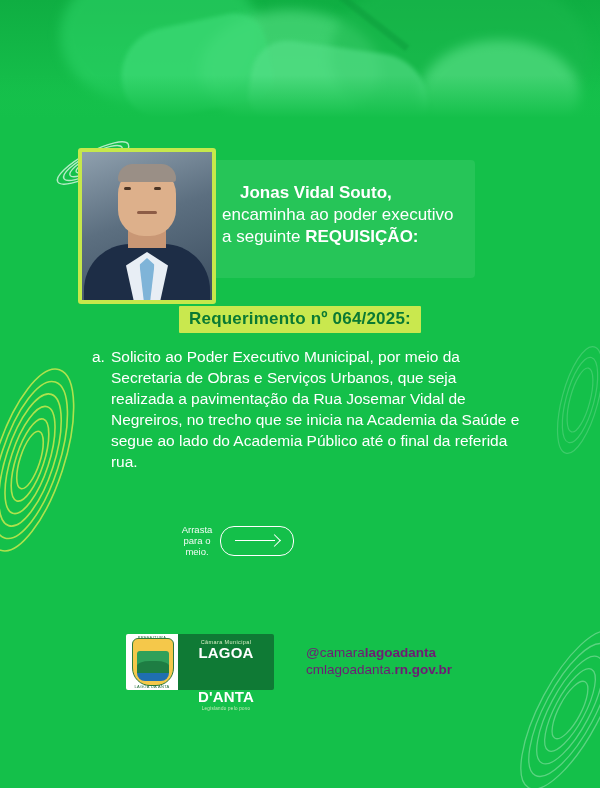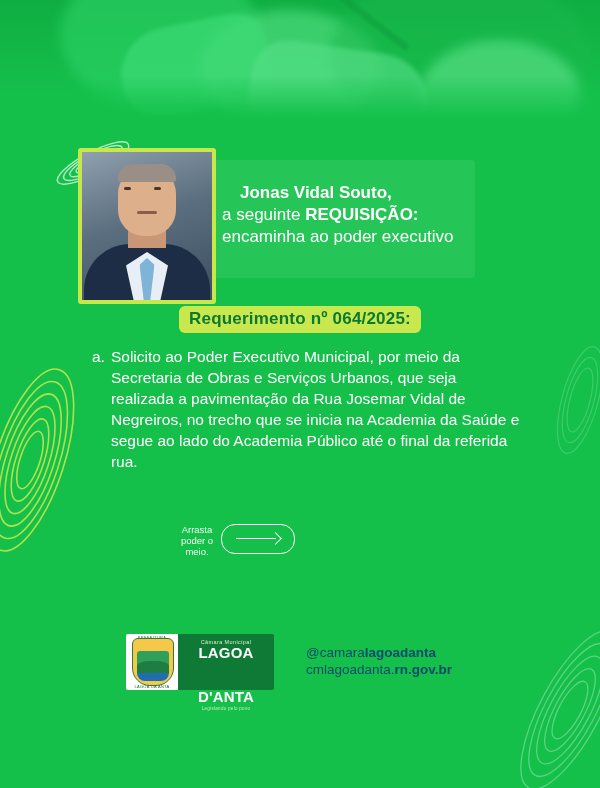--- a/index.html
+++ b/index.html
@@ -196,21 +196,21 @@
     width: 600px;
     text-align: center;
   }
   .req-title {
     display: inline-block;
     background: #c9e84e;
     color: #0a7a33;
     font-size: 17px;
     font-weight: 700;
     padding: 3px 10px 4px 10px;
-    border-radius: 6px;
+    border-radius: 1px;
     letter-spacing: .2px;
   }
 
   
   .body-block {
     position: absolute;
     left: 92px; top: 346px;
     width: 430px;
     display: flex;
     gap: 6px;
@@ -227,21 +227,21 @@
     font-weight: 400;
     text-align: left;
   }
 
   
   .swipe {
     position: absolute;
     left: 0; top: 524px;
     width: 476px;
     display: flex;
-    align-items: flex-start;
+    align-items: center;
     justify-content: center;
     gap: 8px;
   }
   .swipe-label {
     color: #ffffff;
     font-size: 9.5px;
     line-height: 11px;
     text-align: center;
     opacity: .95;
   }
@@ -340,21 +340,21 @@
     text-align: center;
   }
   .wordmark .l1 { font-size: 5.5px; letter-spacing: .4px; color: #d8f0c4; }
   .wordmark .l2 { font-size: 15px; font-weight: 700; line-height: 15px; letter-spacing: .2px; }
   .wordmark .l3 { font-size: 15px; font-weight: 700; line-height: 15px; letter-spacing: .2px; margin-top: 29px; }
   .wordmark .l4 { font-size: 4.5px; letter-spacing: .3px; color: #cde9bb; margin-top: 2px; }
 
   .footer-handles {
     position: absolute;
     left: 306px; top: 644px;
-    color: #0c4a6e;
+    color: #701a75;
     font-size: 13.5px;
     line-height: 17px;
   }
   .footer-handles b { font-weight: 700; }
 
   
   .arcs-br { position: absolute; left: 430px; top: 600px; opacity: .5; }
 </style>
 </head>
 <body>
@@ -422,37 +422,37 @@
     <div class="neck"></div>
     <div class="head"></div>
     <div class="hair"></div>
     <div class="eye-l"></div>
     <div class="eye-r"></div>
     <div class="mouth"></div>
   </div>
 
   <div class="headline">
     <div class="name">Jonas Vidal Souto,</div>
+    <div>encaminha ao poder executivo</div>
     <div><span>a seguinte </span><span class="req">REQUISIÇÃO:</span></div>
-    <div>encaminha ao poder executivo</div>
   </div>
 
   <div class="req-title-wrap">
     <span class="req-title">Requerimento nº 064/2025:</span>
   </div>
 
   <div class="body-block">
     <div class="body-marker">a.</div>
     <div class="body-text">Solicito ao Poder Executivo Municipal, por meio da Secretaria de Obras e Serviços Urbanos, que seja realizada a pavimentação da Rua Josemar Vidal de Negreiros, no trecho que se inicia na Academia da Saúde e segue ao lado do Academia Público até o final da referida rua.</div>
   </div>
 
   <div class="swipe">
     <div class="swipe-label">
       <div>Arrasta</div>
-      <div>poder o</div>
+      <div>para o</div>
       <div>meio.</div>
     </div>
     <div class="swipe-arrow"></div>
   </div>
 
   <div class="footer-logos">
     <div class="crest">
       <div class="crest-top-text">PREFEITURA</div>
       <div class="shield">
         <div class="shield-inner"></div>

